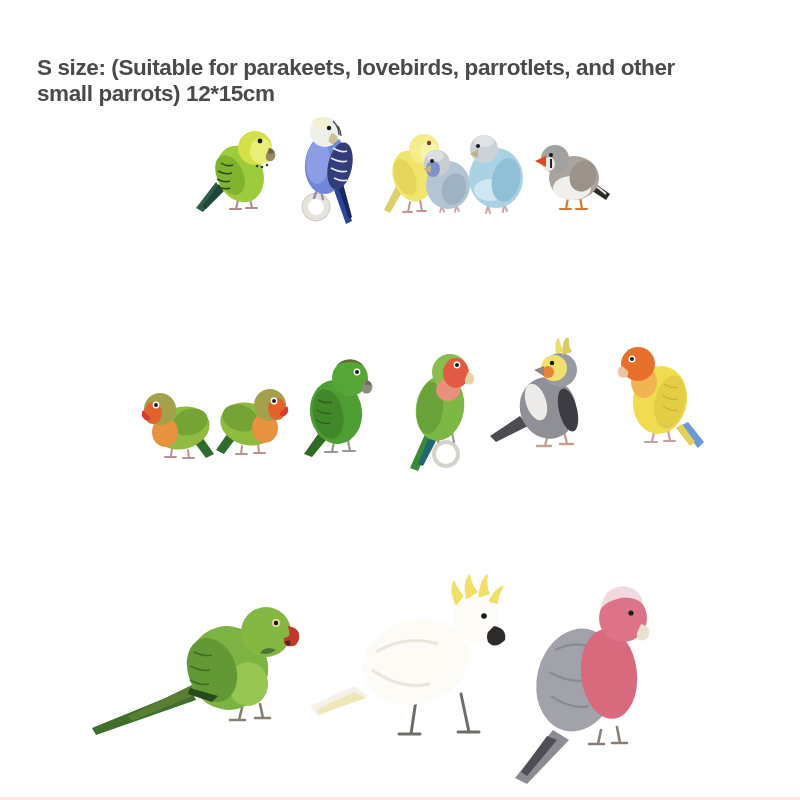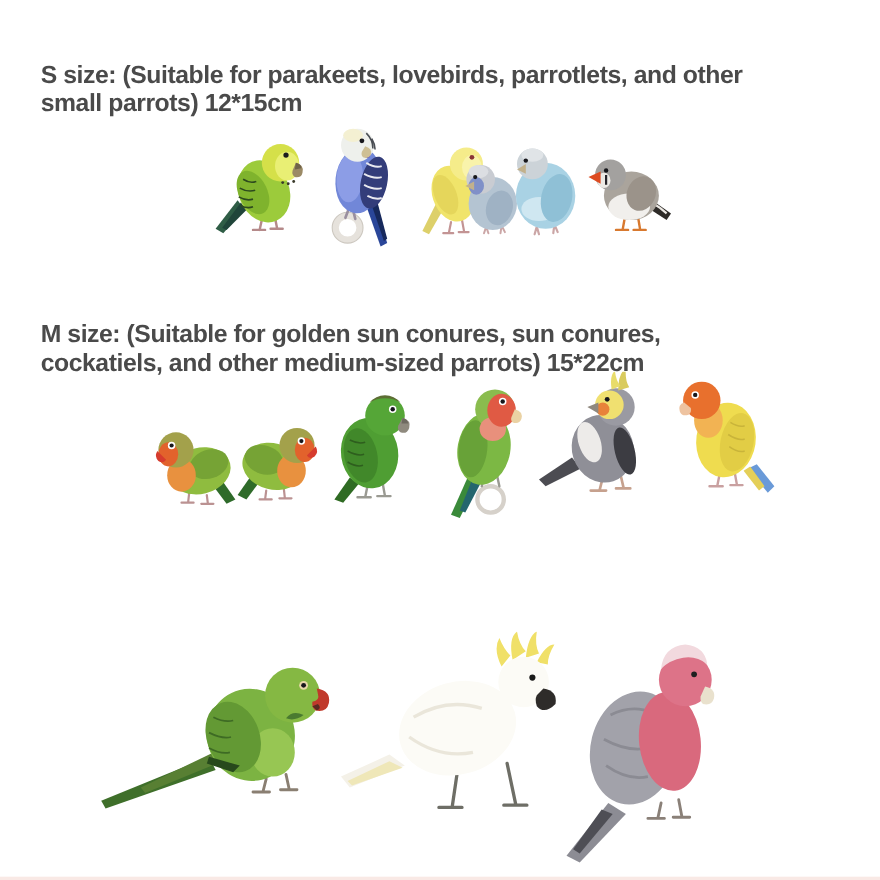--- a/index.html
+++ b/index.html
@@ -109,22 +109,20 @@
       <ellipse cx="38" cy="52" rx="19" ry="12" fill="#f1efec"></ellipse>
       <ellipse cx="49" cy="40" rx="13" ry="16" transform="rotate(22 49 40)" fill="#9b938a"></ellipse>
       <circle cx="21" cy="23" r="14" fill="#a3a19f"></circle>
       <ellipse cx="15" cy="28" rx="6" ry="7" fill="#eceae6"></ellipse>
       <path d="M17,23 v9" stroke="#26242a" stroke-width="2"></path>
       <polygon points="1,25 12,20 12,31" fill="#dd4a20"></polygon>
       <circle cx="17" cy="19" r="2" fill="#141418"></circle>
     </svg>
   </div>
 
-  <h2 class="size-heading heading-m">M size: (Suitable for golden sun conures, sun conures,
-cockatiels, and other medium-sized parrots) 15*22cm</h2>
 
   <div>
 
     <svg class="bird" style="left:140px; top:364px;" width="150" height="98" viewBox="0 0 150 98" role="img" aria-label="fischers-lovebird-pair">
       <g>
         <polygon points="60,70 74,90 66,94 54,78" fill="#2f6b2a"></polygon>
         <path d="M32,84 l-1,9 M31,93 h-6 M31,93 h5 M48,86 l1,8 M49,94 h-6 M49,94 h5" stroke="#bb9292" stroke-width="2" fill="none" stroke-linecap="round"></path>
         <ellipse cx="42" cy="64" rx="28" ry="21" transform="rotate(-14 42 64)" fill="#8fbc3f"></ellipse>
         <ellipse cx="50" cy="58" rx="18" ry="13" transform="rotate(-18 50 58)" fill="#76a335"></ellipse>
         <ellipse cx="25" cy="68" rx="13" ry="15" fill="#e8913f"></ellipse>

